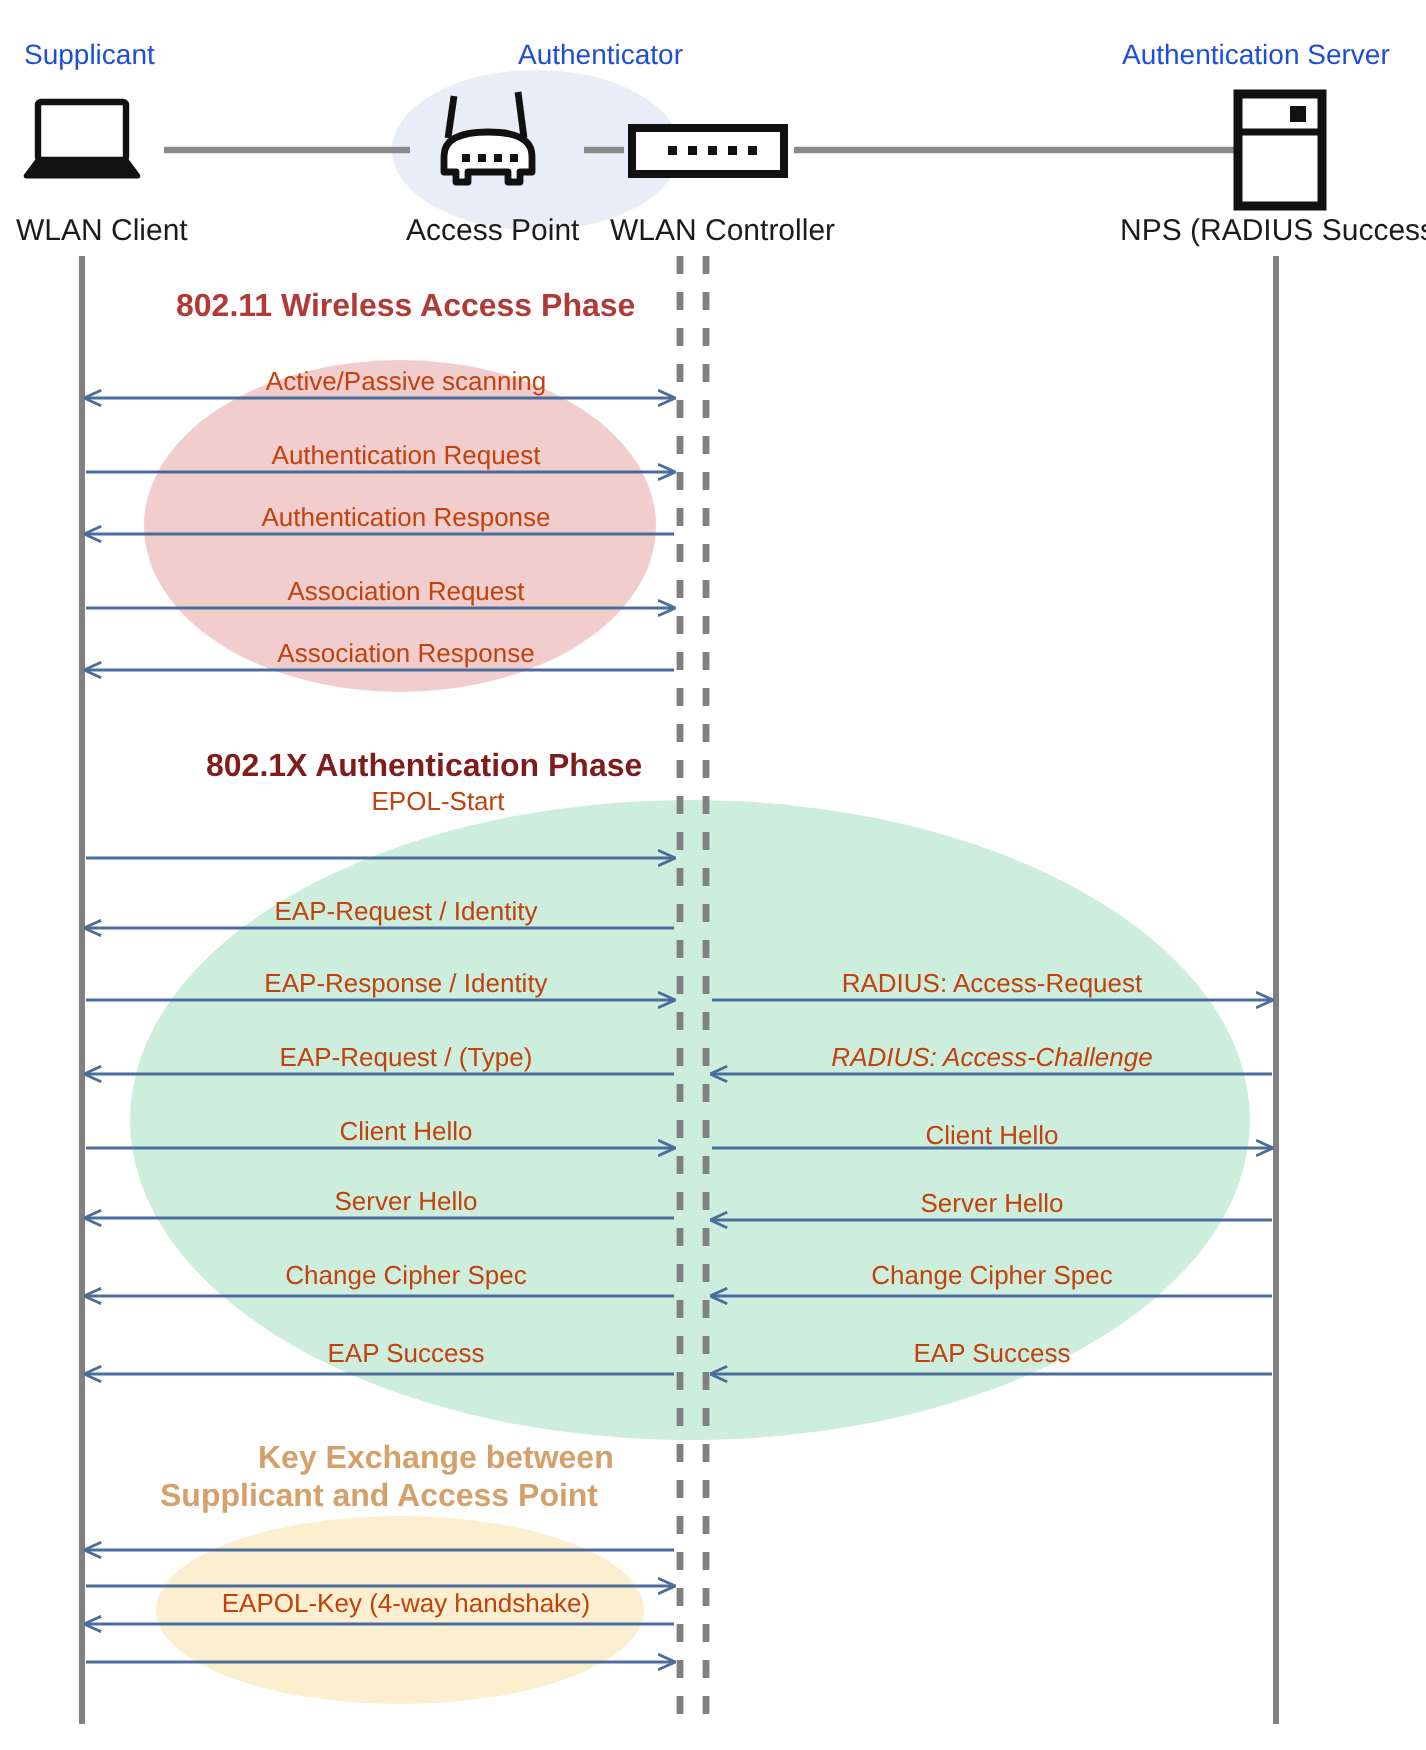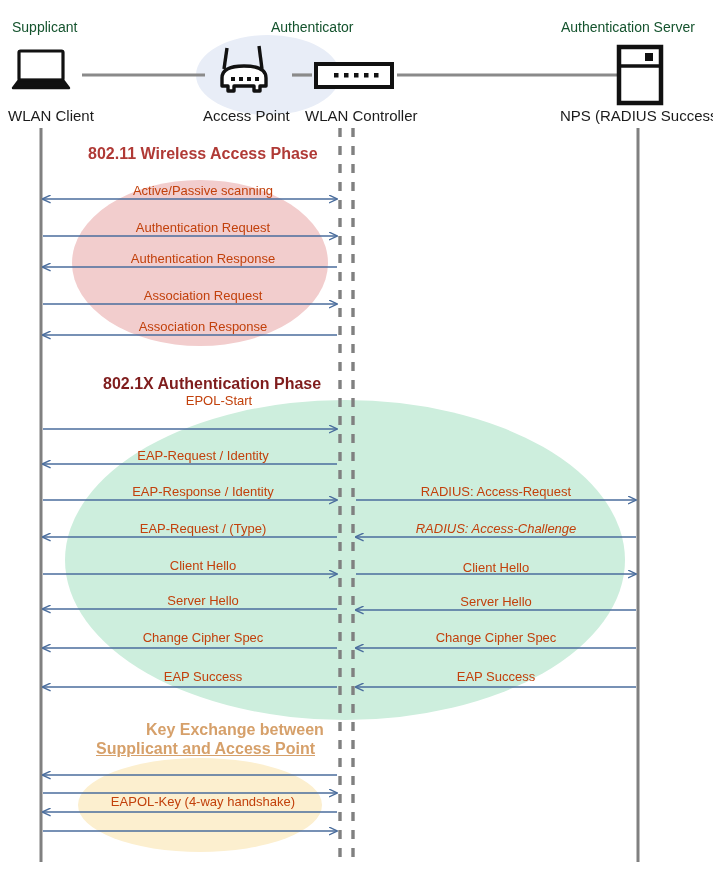--- a/index.html
+++ b/index.html
@@ -19,21 +19,21 @@
   
   .lbl{
     position:absolute;
     white-space:nowrap;
     color:#1b1b1b;
     font-size:13.5px;
     line-height:1;
   }
   .role-title{
     font-size:14px;
-    color:#14532d;
+    color:#1d4ed8;
   }
   .node-name{
     font-size:15px;
     color:#1b1b1b;
   }
   .phase-title{
     font-size:16px;
     font-weight:600;
     text-align:center;
   }
@@ -141,34 +141,34 @@
 
     <g stroke="#4a6d9c" stroke-width="1.6">
       <line x1="43" y1="775" x2="337" y2="775" marker-start="url(#ahL)"></line>
       <line x1="43" y1="793" x2="337" y2="793" marker-end="url(#ahR)"></line>
       <line x1="43" y1="812" x2="337" y2="812" marker-start="url(#ahL)"></line>
       <line x1="43" y1="831" x2="337" y2="831" marker-end="url(#ahR)"></line>
     </g>
   </svg>
 
   <div class="lbl role-title" style="left:12px;  top:20px;">Supplicant</div>
-  <div class="lbl role-title" style="left:259px; top:20px;margin-left:12px;">Authenticator</div>
+  <div class="lbl role-title" style="left:259px; top:20px;">Authenticator</div>
   <div class="lbl role-title" style="left:561px; top:20px;">Authentication Server</div>
 
   <div class="lbl node-name" style="left:8px;   top:108px;">WLAN Client</div>
   <div class="lbl node-name" style="left:203px; top:108px;">Access Point</div>
   <div class="lbl node-name" style="left:305px; top:108px;">WLAN Controller</div>
   <div class="lbl node-name" style="left:560px; top:108px;">NPS (RADIUS Success)</div>
 
   <div class="lbl phase-title phase-red" style="left:88px; top:146px;">802.11 Wireless Access Phase</div>
 
   <div class="lbl phase-title phase-green" style="left:103px; top:376px;">802.1X Authentication Phase</div>
 
-  <div class="lbl phase-title phase-orange" style="left:118px; top:722px;padding-left:28px;">Key Exchange between</div>
-  <div class="lbl phase-title phase-orange" style="left:96px;  top:741px;text-decoration:underline;">Supplicant and Access Point</div>
+  <div class="lbl phase-title phase-orange" style="left:101px; top:722px;padding-left:28px;">Key Exchange between</div>
+  <div class="lbl phase-title phase-orange" style="left:80px;  top:741px;">Supplicant and Access Point</div>
 
   <div class="lbl msg" style="left:203px; top:184px;">Active/Passive scanning</div>
   <div class="lbl msg" style="left:203px; top:221px;">Authentication Request</div>
   <div class="lbl msg" style="left:203px; top:252px;">Authentication Response</div>
   <div class="lbl msg" style="left:203px; top:289px;">Association Request</div>
   <div class="lbl msg" style="left:203px; top:320px;">Association Response</div>
 
   <div class="lbl msg" style="left:203px; top:394px;margin-left:16px;">EPOL-Start</div>
   <div class="lbl msg" style="left:203px; top:449px;">EAP-Request / Identity</div>
   <div class="lbl msg" style="left:203px; top:485px;">EAP-Response / Identity</div>

